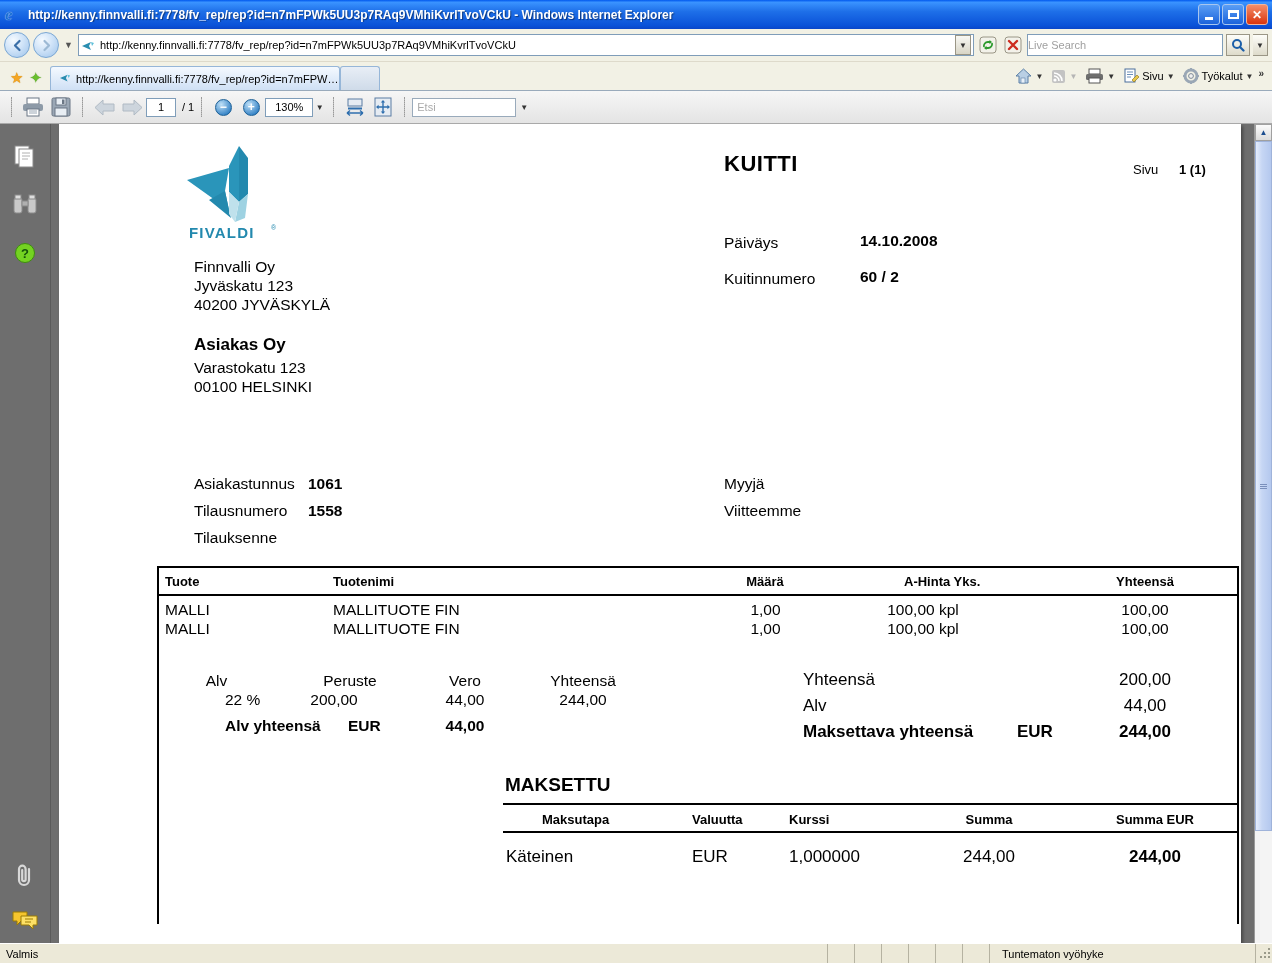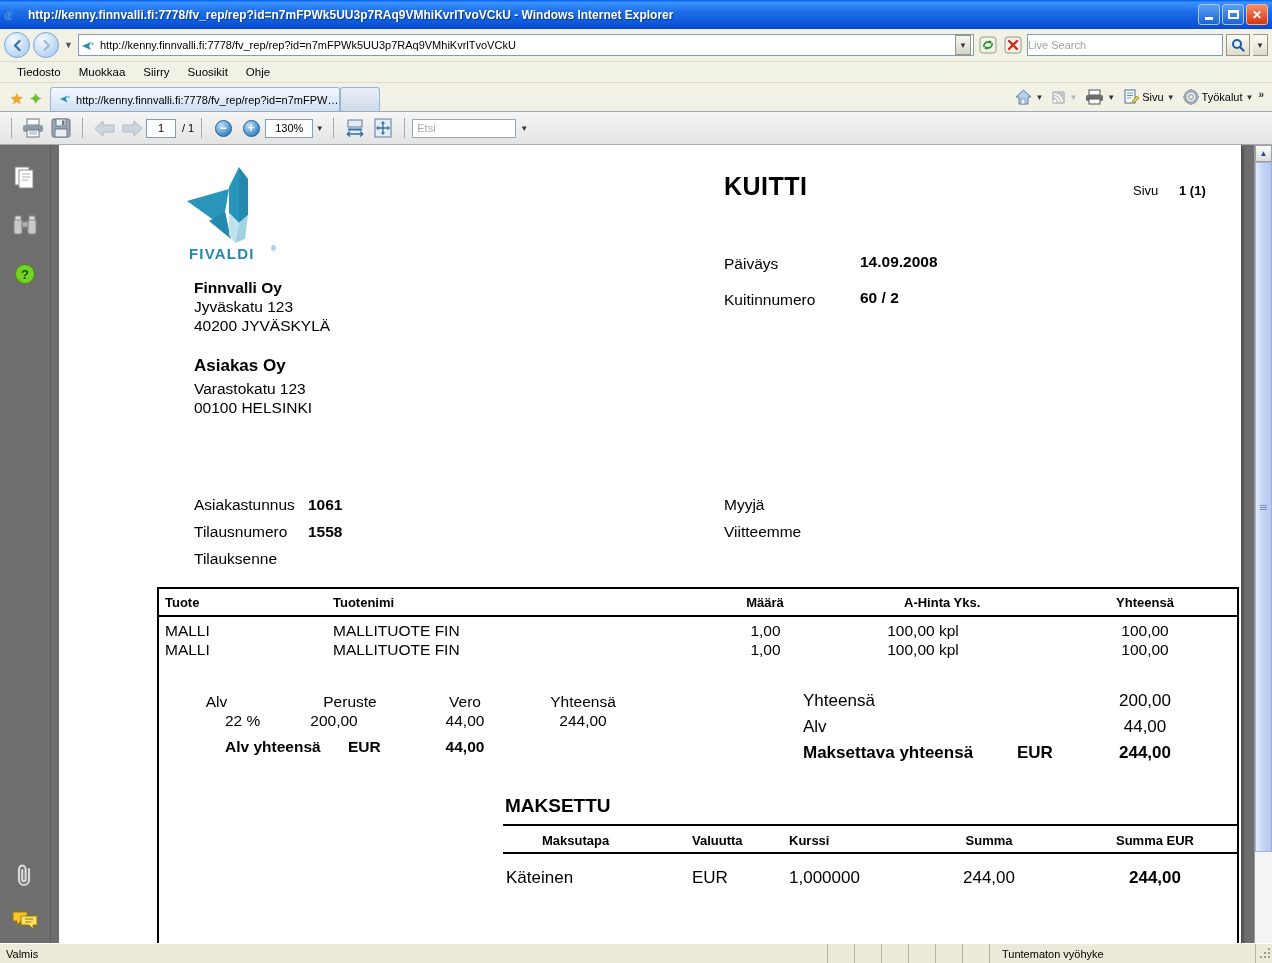--- a/index.html
+++ b/index.html
@@ -220,21 +220,21 @@
   .st-zone { flex:1; padding-left:12px; }
   .st-grip { width:16px; display:flex; align-items:flex-end; justify-content:flex-end; }
 
   
   .doc { position:absolute; inset:0; color:#000; }
   .doc div { position:absolute; white-space:nowrap; }
   .d-reg  { font-size:15.5px; }
   .d-bold { font-size:15.5px; font-weight:bold; }
   .d-sm   { font-size:13px; }
   .d-sm-b { font-size:13px; font-weight:bold; }
-  .d-title{ font-size:25px; font-weight:bold; letter-spacing:.5px; }
+  .d-title{ font-size:22px; font-weight:bold; letter-spacing:.5px; }
   .d-mak  { font-size:19px; font-weight:bold; }
   .r { text-align:center; }
 
   .hr { position:absolute; background:#000; }
 </style>
 </head>
 <body>
 
 <div id="app">
 
@@ -296,27 +296,20 @@
     </div>
     <div class="searchgo">
       <svg width="14" height="14" viewBox="0 0 14 14">
           <circle cx="6" cy="6" r="4" stroke="#1c5fa8" stroke-width="2" fill="none"></circle>
           <path d="M9 9 L12.5 12.5" stroke="#1c5fa8" stroke-width="2.2" stroke-linecap="round"></path>
         </svg>
     </div>
     <div class="searchcaret">▼</div>
   </div>
 
-  <div class="menubar">
-    <div class="menuitem">Tiedosto</div>
-    <div class="menuitem">Muokkaa</div>
-    <div class="menuitem">Siirry</div>
-    <div class="menuitem">Suosikit</div>
-    <div class="menuitem">Ohje</div>
-  </div>
 
   <div class="tabbar">
     <div class="favicons">
       <span class="star gold">★</span>
       <span class="star green">✦</span>
     </div>
     <div class="tab">
       <span class="tabicon">
         <svg width="13" height="11" viewBox="0 0 15 13">
             <path d="M1 6 L10 2 L8 6 L10 10 Z" fill="#2a8db0"></path>
@@ -490,30 +483,30 @@
               <path d="M54 2 L54 58 L63 50 L63 14 Z" fill="#2389ae"></path>
               <path d="M2 36 L44 24 L40 47 L44 66 Z" fill="#2a95ba"></path>
               <path d="M40 47 L44 66 L46 74 L24 56 Z" fill="#2389ae"></path>
               <path d="M54 58 L63 50 L60 74 L50 78 Z" fill="#9ed2e2"></path>
               <path d="M44 48 L54 58 L50 78 L44 70 Z" fill="#bfe1ec"></path>
               <text x="4" y="94" font-size="15" font-weight="bold" fill="#2389ae" letter-spacing="1.2" font-family="Liberation Sans, sans-serif">FIVALDI</text>
               <text x="86" y="86" font-size="7" fill="#2389ae" font-family="Liberation Sans, sans-serif">®</text>
             </svg>
           </div>
 
-          <div class="d-reg" style="left:135px; top:134px;font-weight:bold;">Finnvalli Oy</div>
+          <div class="d-reg" style="left:135px; top:134px;">Finnvalli Oy</div>
           <div class="d-reg" style="left:135px; top:153px;">Jyväskatu 123</div>
           <div class="d-reg" style="left:135px; top:172px;">40200 JYVÄSKYLÄ</div>
 
           <div class="d-title" style="left:665px; top:27px;">KUITTI</div>
           <div class="d-sm" style="left:1074px; top:38px;">Sivu</div>
           <div class="d-sm-b" style="left:1120px; top:38px;">1 (1)</div>
 
           <div class="d-reg" style="left:665px; top:110px;">Päiväys</div>
-          <div class="d-bold" style="left:801px; top:108px;">14.09.2008</div>
+          <div class="d-bold" style="left:801px; top:108px;">14.10.2008</div>
           <div class="d-reg" style="left:665px; top:146px;">Kuitinnumero</div>
           <div class="d-bold" style="left:801px; top:144px;">60 / 2</div>
 
           <div class="d-bold" style="left:135px; top:211px; font-size:17px;">Asiakas Oy</div>
           <div class="d-reg" style="left:135px; top:235px;">Varastokatu 123</div>
           <div class="d-reg" style="left:135px; top:254px;">00100  HELSINKI</div>
 
           <div class="d-reg" style="left:135px; top:351px;">Asiakastunnus</div>
           <div class="d-bold" style="left:249px; top:351px;">1061</div>
           <div class="d-reg" style="left:135px; top:378px;">Tilausnumero</div>

